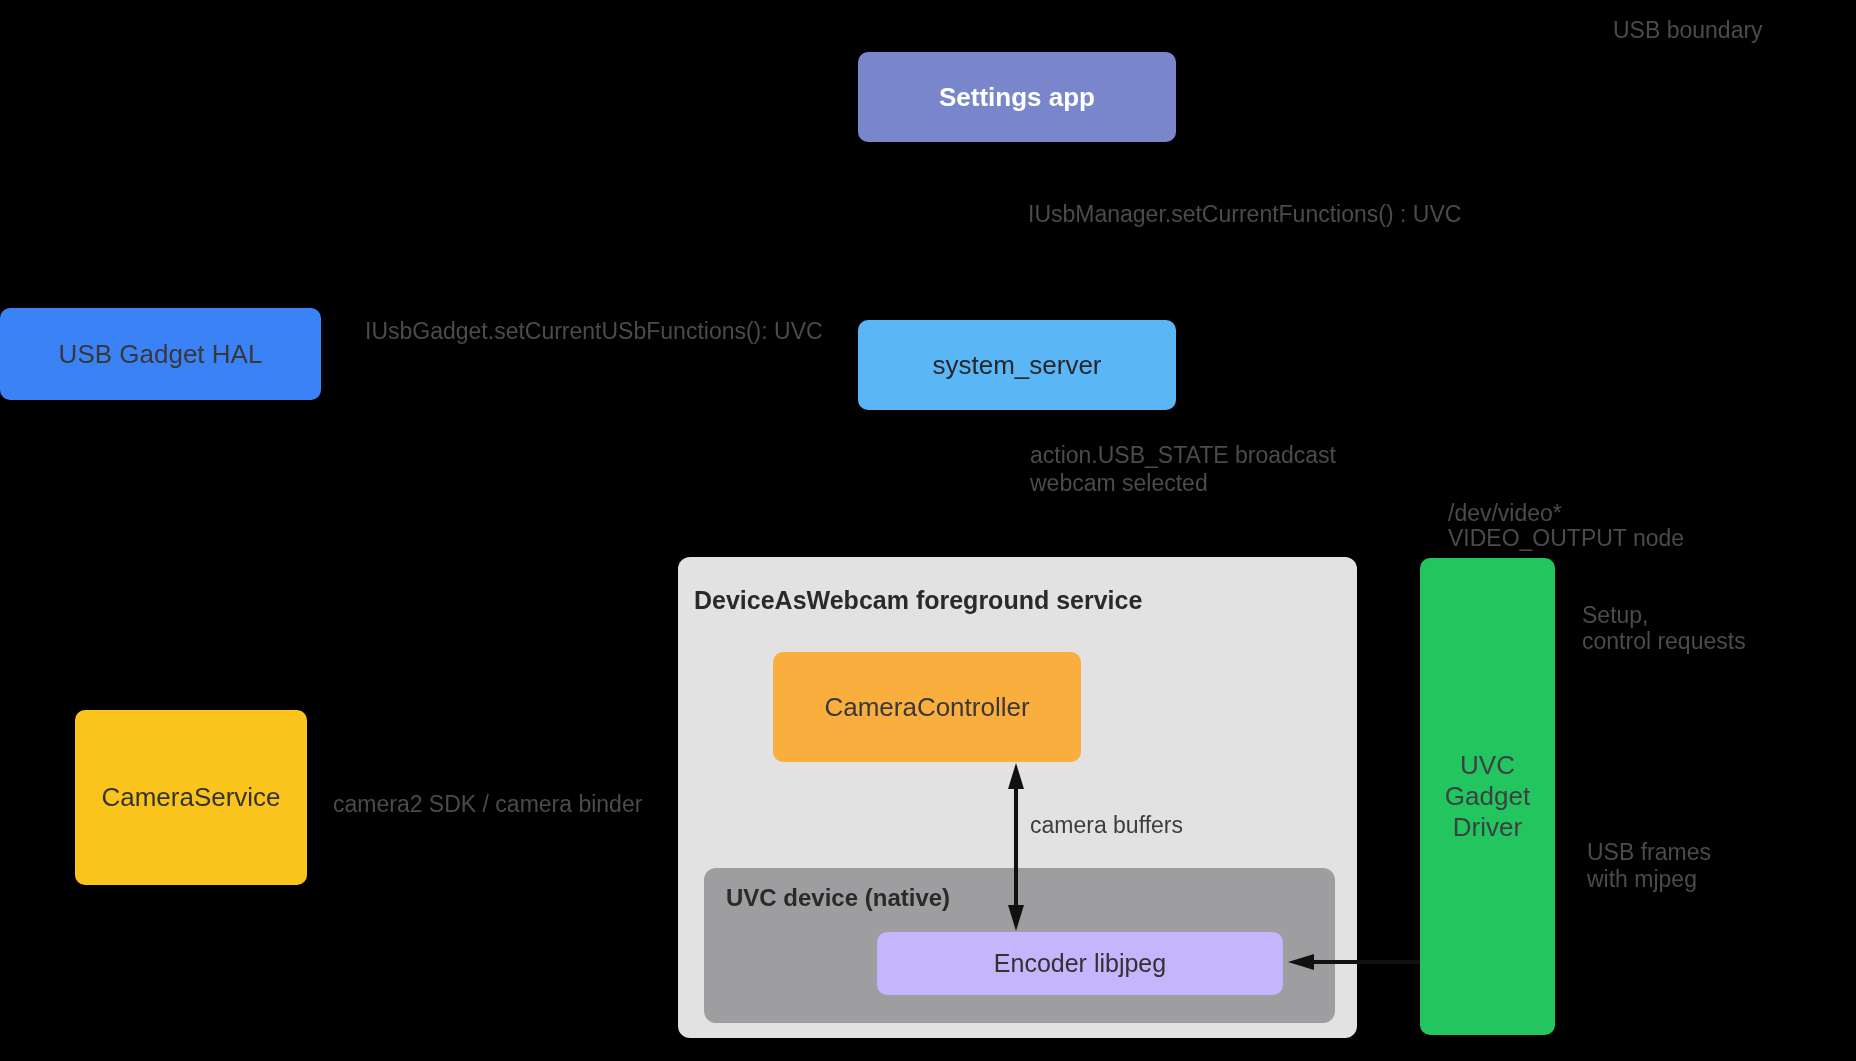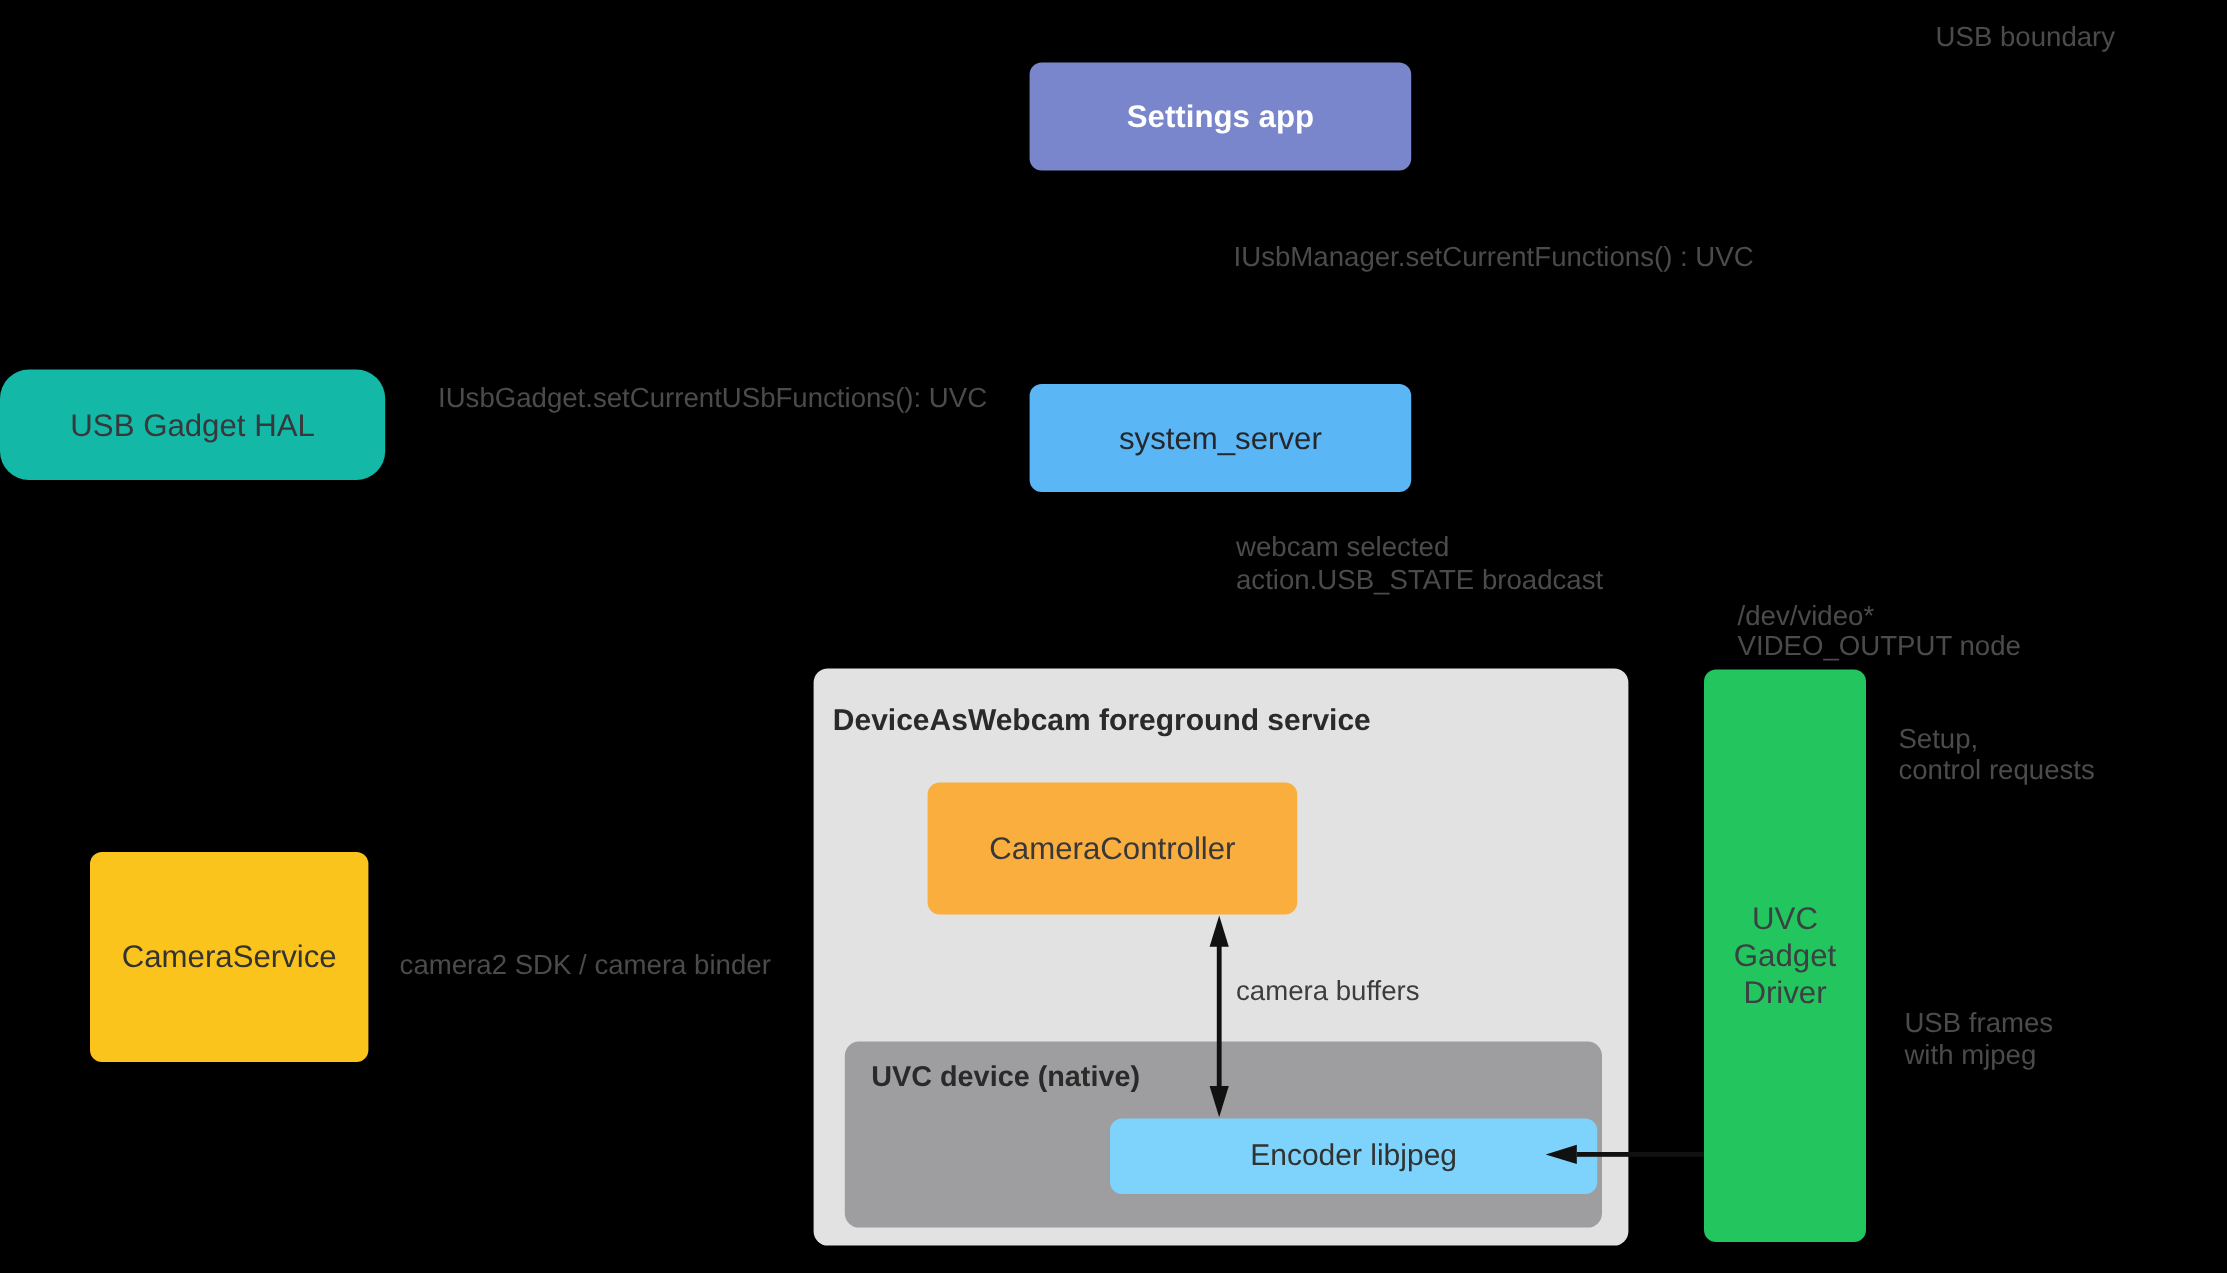--- a/index.html
+++ b/index.html
@@ -45,21 +45,21 @@
   #hline{left:1314px;top:960px;width:106px;height:4px;}
   #hhead-left{left:1288px;top:954px;border-top:8px solid transparent;border-bottom:8px solid transparent;border-right:26px solid #111111;}
 </style>
 </head>
 <body>
 
 <div class="node" id="settings-app" style="background: rgb(121, 134, 203);">
   <span>Settings app</span>
 </div>
 
-<div class="node" id="usb-gadget-hal" style="background: #14b8a6; border-radius: 24px;">
+<div class="node" id="usb-gadget-hal" style="background: #3b82f6;">
   <span>USB Gadget HAL</span>
 </div>
 
 <div class="node" id="system-server" style="background: rgb(91, 182, 246); margin-top: 12px;">
   <span>system_server</span>
 </div>
 
 <div class="node" id="camera-service" style="background: rgb(251, 196, 28);">
   <span>CameraService</span>
 </div>
@@ -67,39 +67,39 @@
 <div class="container" id="daw-container" style="background: rgb(226, 226, 226);"></div>
 <div class="abs" id="daw-title">DeviceAsWebcam foreground service</div>
 
 <div class="node" id="camera-controller" style="background: rgb(250, 174, 62);">
   <span>CameraController</span>
 </div>
 
 <div class="container" id="uvc-device" style="background: rgb(158, 158, 160);"></div>
 <div class="abs" id="uvc-device-title">UVC device (native)</div>
 
-<div class="node" id="encoder" style="background: #7dd3fc; margin-left: 48px;">
+<div class="node" id="encoder" style="background: #c4b5fd;">
   <span>Encoder libjpeg</span>
 </div>
 
 <div id="uvc-driver" style="background: #22c55e;">
   <span>UVC</span>
   <span>Gadget</span>
   <span>Driver</span>
 </div>
 
 <div class="ann" id="usb-boundary">USB boundary</div>
 
 <div class="ann" id="iusbmanager">IUsbManager.setCurrentFunctions() : UVC</div>
 
 <div class="ann" id="iusbgadget">IUsbGadget.setCurrentUSbFunctions(): UVC</div>
 
 <div class="ann" id="usb-state">
+  <div>action.USB_STATE broadcast</div>
   <div>webcam selected</div>
-  <div>action.USB_STATE broadcast</div>
 </div>
 
 <div class="ann" id="devvideo">
   <div>/dev/video*</div>
   <div>VIDEO_OUTPUT node</div>
 </div>
 
 <div class="ann" id="setup-requests">
   <div>Setup,</div>
   <div>control requests</div>

